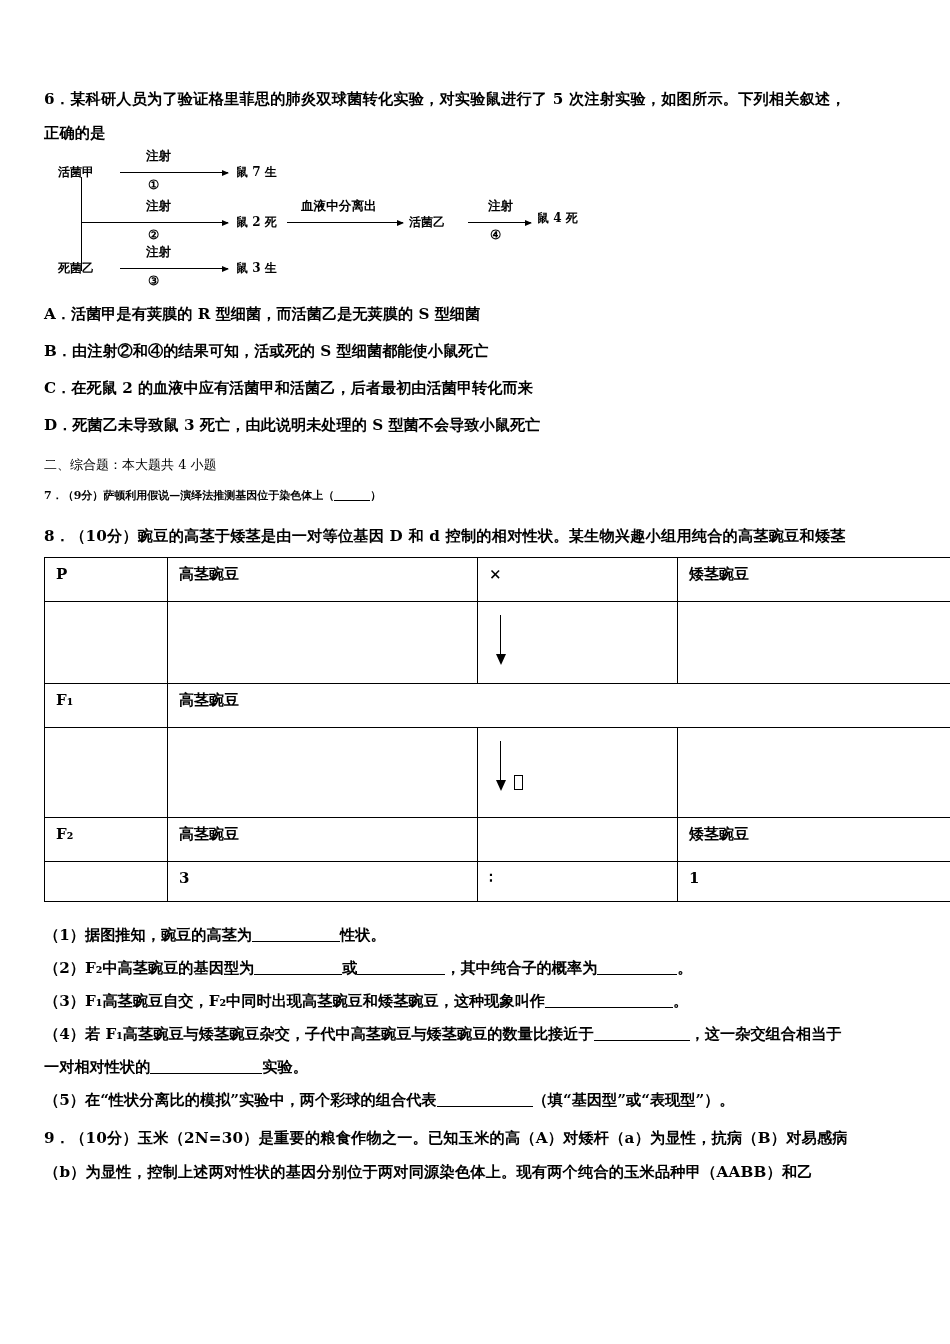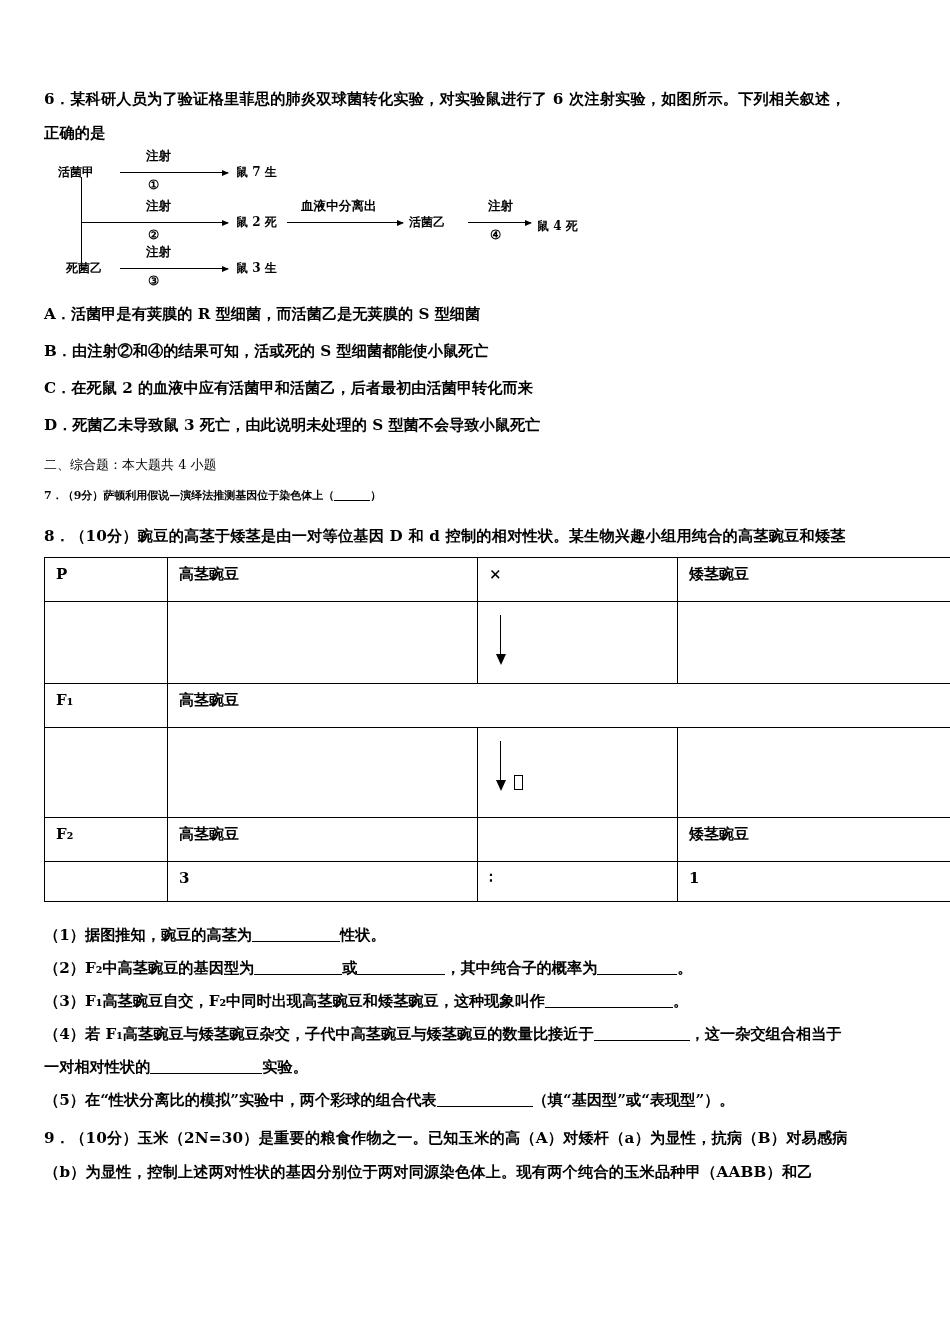--- a/index.html
+++ b/index.html
@@ -178,21 +178,21 @@
   .q9block { margin-top: 4px; }
 </style>
 </head>
 <body>
 
 <div class="page">
   <div class="content">
 
     <div>
       <div class="q-line">
-        <span class="num-prefix">6．</span><span>某科研人员为了验证格里菲思的肺炎双球菌转化实验，对实验鼠进行了 6 次注射实验，如图所示。下列相关叙述，</span>
+        <span class="num-prefix">6．</span><span>某科研人员为了验证格里菲思的肺炎双球菌转化实验，对实验鼠进行了 5 次注射实验，如图所示。下列相关叙述，</span>
       </div>
       <div class="q-line">正确的是</div>
 
       <div class="diagram">
 
         <span class="dg-label" style="left:0px; top:10px;">活菌甲</span>
         <span class="dg-above" style="left:88px; top:-6px;">注射</span>
         <div class="dg-arrow" style="left:62px; top:16px; width:108px;"></div>
         <span class="dg-below" style="left:90px; top:23px;">①</span>
         <span class="dg-label" style="left:178px; top:10px;">鼠 7 生</span>
@@ -204,23 +204,23 @@
         <span class="dg-below" style="left:90px; top:73px;">②</span>
         <span class="dg-label" style="left:178px; top:60px;">鼠 2 死</span>
 
         <span class="dg-above" style="left:243px; top:44px;">血液中分离出</span>
         <div class="dg-arrow" style="left:229px; top:66px; width:116px;"></div>
         <span class="dg-label" style="left:351px; top:60px;">活菌乙</span>
 
         <span class="dg-above" style="left:430px; top:44px;">注射</span>
         <div class="dg-arrow" style="left:410px; top:66px; width:63px;"></div>
         <span class="dg-below" style="left:432px; top:73px;">④</span>
-        <span class="dg-label" style="left:479px; top:64px;">鼠 4 死</span>
-
-        <span class="dg-label" style="left:8px; top:106px;">死菌乙</span>
+        <span class="dg-label" style="left:479px; top:56px;">鼠 4 死</span>
+
+        <span class="dg-label" style="left:0px; top:106px;">死菌乙</span>
         <span class="dg-above" style="left:88px; top:90px;">注射</span>
         <div class="dg-arrow" style="left:62px; top:112px; width:108px;"></div>
         <span class="dg-below" style="left:90px; top:119px;">③</span>
         <span class="dg-label" style="left:178px; top:106px;">鼠 3 生</span>
       </div>
 
       <div class="opt">A．活菌甲是有荚膜的 R 型细菌，而活菌乙是无荚膜的 S 型细菌</div>
       <div class="opt">B．由注射②和④的结果可知，活或死的 S 型细菌都能使小鼠死亡</div>
       <div class="opt">C．在死鼠 2 的血液中应有活菌甲和活菌乙，后者最初由活菌甲转化而来</div>
       <div class="opt">D．死菌乙未导致鼠 3 死亡，由此说明未处理的 S 型菌不会导致小鼠死亡</div>

